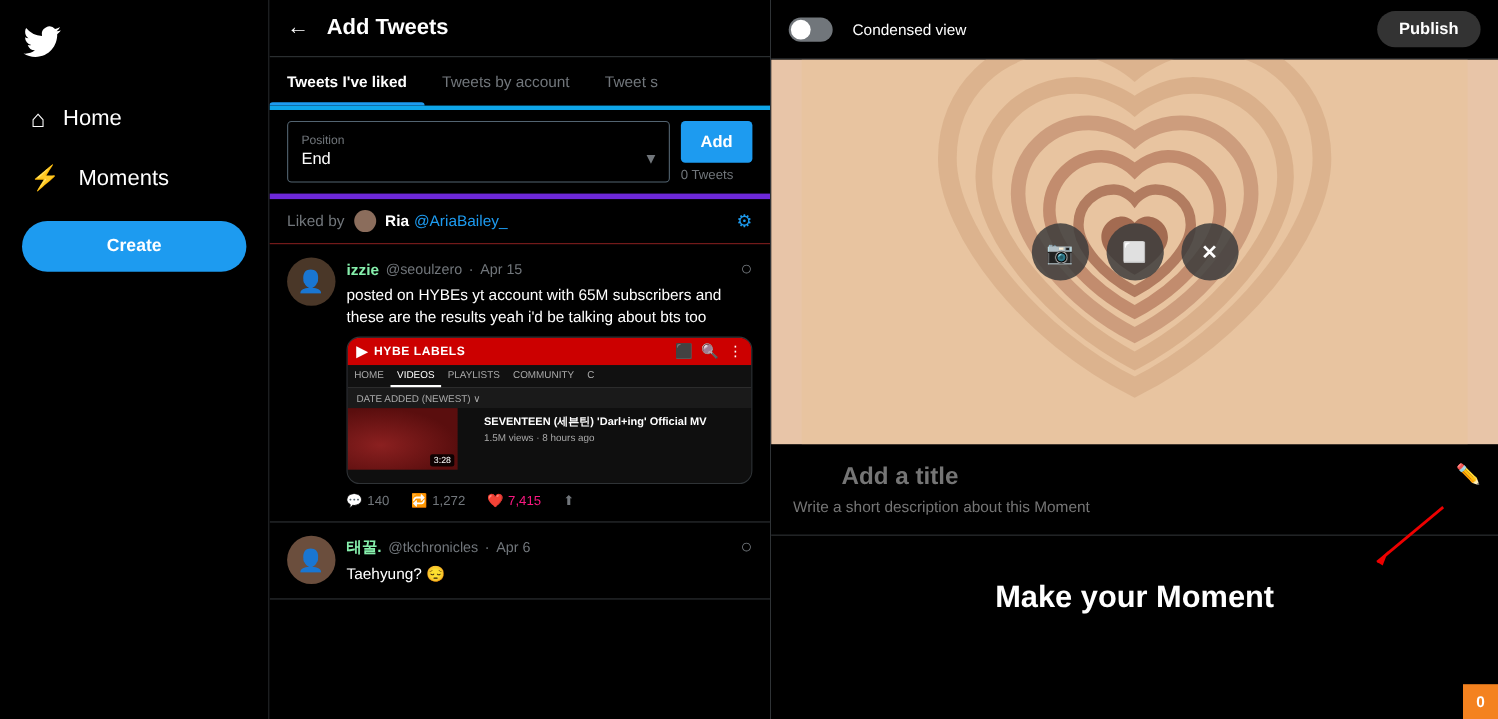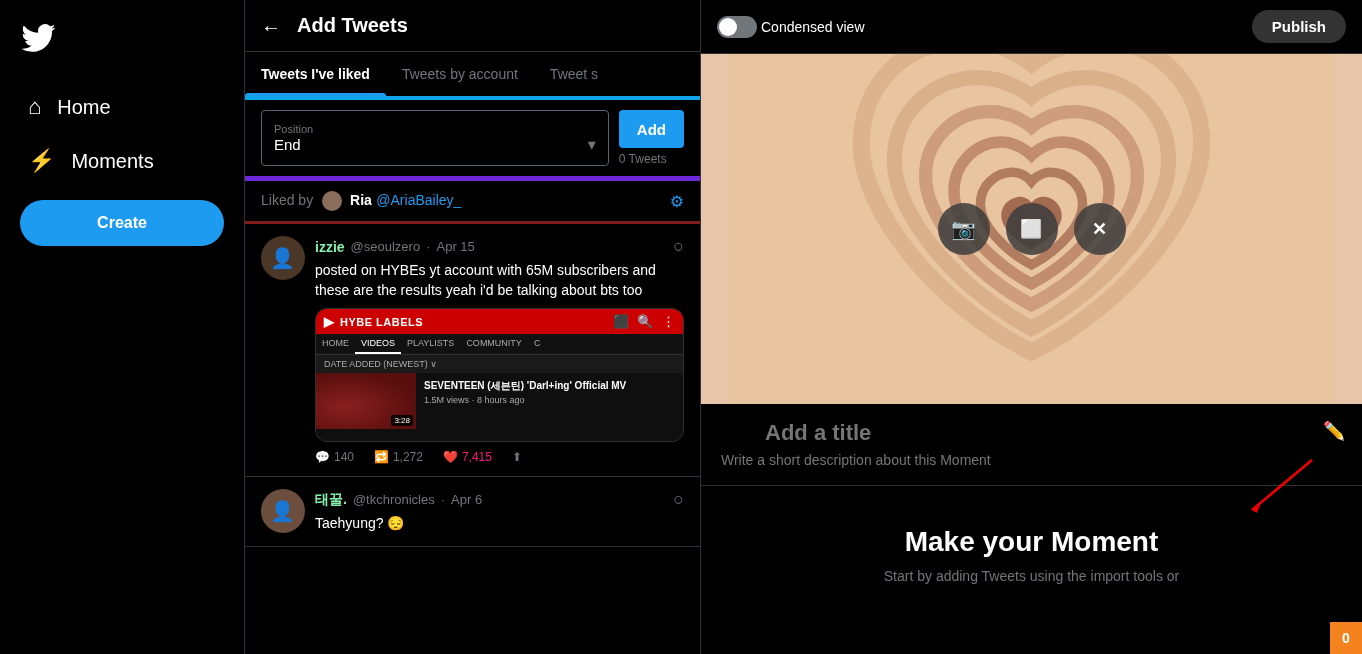--- a/index.html
+++ b/index.html
@@ -136,21 +136,21 @@
       font-size: 12px;
       margin-top: 4px;
     }
 
     
     .liked-by-row {
       display: flex;
       align-items: center;
       justify-content: space-between;
       padding: 10px 16px;
-      border-bottom: 3px solid #7f1d1d;
+      border-bottom: 1px solid #7f1d1d;
     }
     .liked-by-text { color: #71767b; font-size: 14px; }
     .liked-by-user { color: #fff; font-weight: 600; }
     .liked-by-handle { color: #1d9bf0; }
     .liked-by-avatar {
       width: 20px; height: 20px;
       border-radius: 50%;
       background: #8B6D5C;
       display: inline-block;
       margin: 0 4px;
@@ -220,21 +220,21 @@
     .right-header {
       display: flex;
       align-items: center;
       justify-content: space-between;
       padding: 10px 16px;
       border-bottom: 1px solid #2f3336;
     }
     .condensed-view {
       display: flex;
       align-items: center;
-      gap: 4px;
+      gap: 18px;
     }
     .toggle {
       width: 40px; height: 22px;
       background: #71767b;
       border-radius: 11px;
       position: relative;
       cursor: pointer;
     }
     .toggle-knob {
       width: 18px; height: 18px;
@@ -471,21 +471,21 @@
             <span style="padding:4px 6px;font-size:9px;color:#aaa;">COMMUNITY</span>
             <span style="padding:4px 6px;font-size:9px;color:#aaa;">C</span>
           </div>
           <div style="display:flex;align-items:center;justify-content:space-between;padding:4px 8px;background:#1a1a1a;font-size:9px;color:#aaa;">
             <span>DATE ADDED (NEWEST) ∨</span>
           </div>
           <div style="display:flex;height:68px;background:#0f0f0f;">
             <div style="width:100px;height:56px;background:radial-gradient(ellipse at 30% 60%,#8B2020 0%,#5a0e0e 70%);position:relative;flex-shrink:0;">
               <span style="position:absolute;bottom:3px;right:3px;background:rgba(0,0,0,0.85);color:#fff;font-size:8px;padding:1px 3px;border-radius:2px;">3:28</span>
             </div>
-            <div style="padding:6px 8px;flex:1;">
+            <div style="padding:6px 24px;flex:1;">
               <div style="color:#fff;font-size:10px;font-weight:600;line-height:1.3;">SEVENTEEN (세븐틴) 'Darl+ing' Official MV</div>
               <div style="color:#aaa;font-size:9px;margin-top:3px;">1.5M views · 8 hours ago</div>
             </div>
           </div>
         </div>
 
         <div class="tweet-actions">
           <span class="tweet-action">💬 <span>140</span></span>
           <span class="tweet-action">🔁 <span>1,272</span></span>
           <span class="tweet-action like">❤️ <span>7,415</span></span>
@@ -561,17 +561,16 @@
     <span class="edit-icon">✏️</span>
     
     <svg class="red-arrow" style="position:absolute;right:40px;bottom:-40px;width:90px;height:70px;pointer-events:none;" viewBox="0 0 90 70">
       <line x1="80" y1="5" x2="20" y2="55" stroke="#e00" stroke-width="2.5"></line>
       <polygon points="20,55 30,45 25,58" fill="#e00"></polygon>
     </svg>
   </div>
 
   <div class="make-moment">
     <div class="make-moment-title">Make your Moment</div>
-    <div class="make-moment-desc">Start by adding Tweets using the import tools or</div>
   </div>
 </div>
 
 <div class="info-badge" style="position:fixed;right:0;bottom:0;z-index:100;">0</div>
 
 </body></html>

